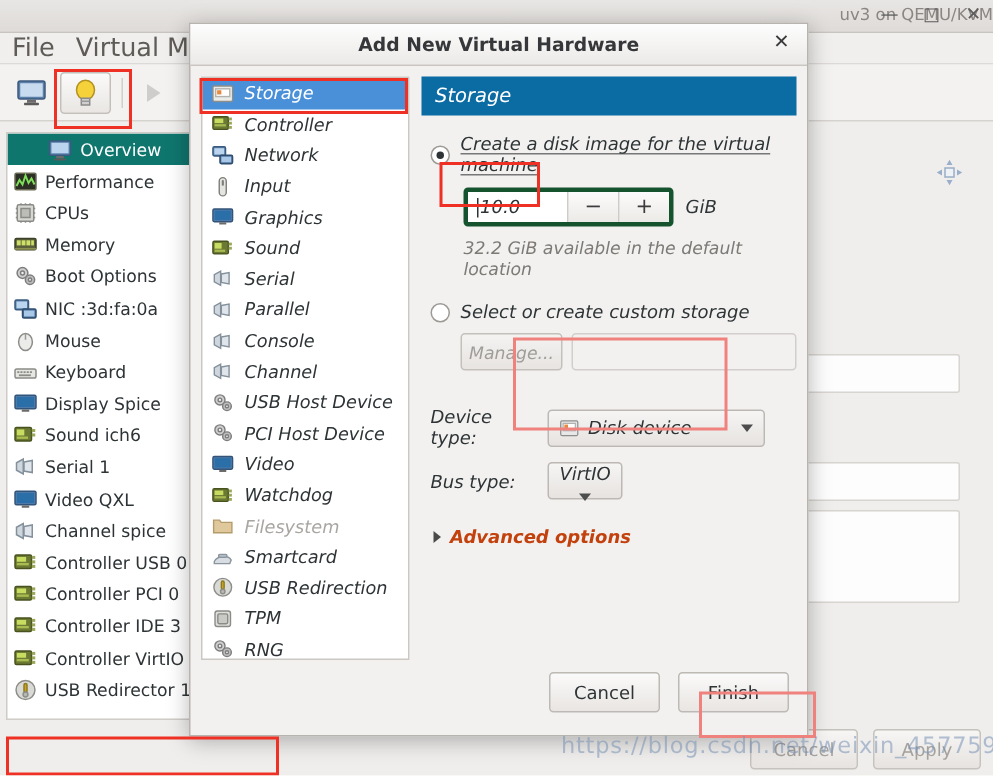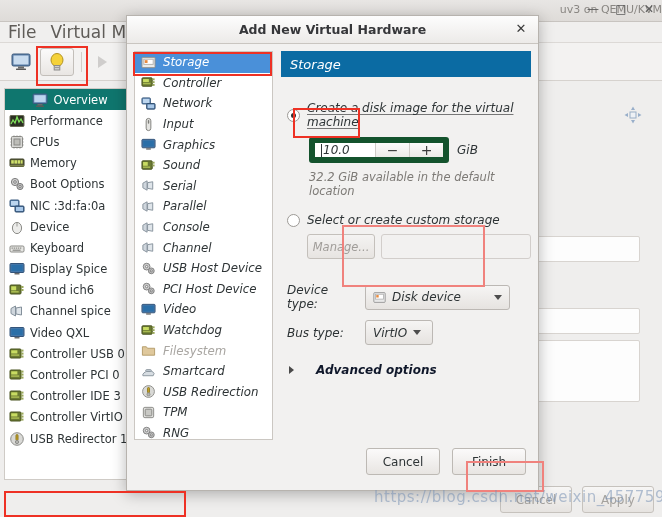--- a/index.html
+++ b/index.html
@@ -104,36 +104,36 @@
   .cat-row.sel { background: #4a90d9; color: #ffffff; }
   .cat-row.disabled { color: #a9a6a2; }
   .cat-ico { width: 15px; height: 15px; flex: none; display: block; }
 
   .pane { flex: 1; margin-left: 8px; position: relative; }
   .pane-head {
     height: 26px; background: #0b6ba3; color: #ffffff;
     display: flex; align-items: center; padding-left: 9px;
     font-size: 13px;
   }
-  .pane-body { position: relative; padding: 24px 0 0 6px; }
+  .pane-body { position: relative; padding: 12px 0 0 6px; }
 
   .radio-line { display: flex; align-items: center; gap: 7px; font-size: 12px; margin-bottom: 8px; }
   .radio {
     width: 13px; height: 13px; border-radius: 50%;
     border: 1px solid #9d9a96; background: #ffffff; flex: none; position: relative;
   }
   .radio.on::after {
     content: ""; position: absolute; left: 3px; top: 3px; width: 5px; height: 5px;
     border-radius: 50%; background: #2e3436;
   }
   .underline-a { text-decoration: underline; text-decoration-color: #777; text-underline-offset: 2px; }
 
   .spin-wrap { display: flex; align-items: center; gap: 8px; margin: 2px 0 0 22px; }
   .spin {
-    display: flex; height: 26px; border: 6px solid #14532d; border-radius: 3px; overflow: hidden;
+    display: flex; height: 26px; border: 3px solid #14532d; border-radius: 3px; overflow: hidden;
     background: #ffffff; width: 140px;
   }
   .spin-val {
     flex: 1; display: flex; align-items: center; padding-left: 6px; font-size: 12px; color: #2e3436;
     background: #ffffff; position: relative;
   }
   .caret { display:inline-block; width: 1px; height: 13px; background: #2e3436; margin-right: 1px; vertical-align: middle; }
   .spin-btn {
     width: 34px; display: flex; align-items: center; justify-content: center;
     background: linear-gradient(#fcfbfb, #eceae7); border-left: 1px solid #cfcbc7; font-size: 14px; color: #3c3c3c;
@@ -154,23 +154,23 @@
   .type-row { display: flex; align-items: center; gap: 8px; margin-bottom: 9px; }
   .type-label { width: 70px; font-size: 12px; }
   .combo {
     height: 25px; border: 1px solid #bcb8b4; border-radius: 3px;
     background: linear-gradient(#f6f5f4, #e6e3e0);
     display: flex; align-items: center; padding: 0 7px; gap: 6px; font-size: 12px;
   }
   .combo.wide { width: 145px; justify-content: flex-start; }
   .combo .arrow { width: 0; height: 0; border-left: 4px solid transparent; border-right: 4px solid transparent; border-top: 5px solid #4d4d4d; }
   .combo.wide .arrow { margin-left: auto; }
-  .combo.narrow { width: 68px; }
-
-  .adv { margin: 18px 0 11px 2px; display: flex; align-items: center; gap: 22px; font-size: 12px; font-weight: bold; color: #0f172a; }
+  .combo.narrow { width: 50px; flex-direction: column; }
+
+  .adv { margin: 18px 0 11px 2px; display: flex; align-items: center; gap: 6px; font-size: 12px; font-weight: bold; color: #c2410c; }
   .tri-sm { width: 0; height: 0; border-left: 5px solid #4a4a4a; border-top: 4px solid transparent; border-bottom: 4px solid transparent; }
 
   .dlg-footer { position: absolute; left: 0; right: 0; bottom: 0; height: 50px; }
   .dlg-footer .btns { position: absolute; right: 12px; top: 8px; display: flex; gap: 12px; }
   .dbtn {
     width: 74px; height: 27px; border: 1px solid #bdb9b4; border-radius: 3px;
     background: linear-gradient(#fbfafa, #e8e5e2);
     display: flex; align-items: center; justify-content: center; font-size: 12px; color: #2e3436;
   }
 
@@ -282,21 +282,21 @@
               <rect x="6" y="8" width="9" height="6" rx="1" fill="#4a6f9a" stroke="#2f4d6e"></rect>
               <rect x="7" y="9" width="7" height="4" fill="#a9c8e8"></rect>
             </svg></span>
           <span>NIC :3d:fa:0a</span>
         </div>
         <div class="hw-row">
           <span class="hw-ico"><svg viewBox="0 0 16 16" width="16" height="16">
               <ellipse cx="8" cy="9" rx="4.6" ry="5.6" fill="#ececea" stroke="#8c8c88"></ellipse>
               <path d="M8 3.5v4" stroke="#9b9b97"></path>
             </svg></span>
-          <span>Device</span>
+          <span>Mouse</span>
         </div>
         <div class="hw-row">
           <span class="hw-ico"><svg viewBox="0 0 16 16" width="16" height="16">
               <rect x="1" y="6" width="14" height="6" rx="1.2" fill="#e6e6e3" stroke="#8b8b87"></rect>
               <g fill="#8b8b87">
                 <rect x="2.5" y="7.5" width="1.4" height="1.2"></rect>
                 <rect x="4.6" y="7.5" width="1.4" height="1.2"></rect>
                 <rect x="6.7" y="7.5" width="1.4" height="1.2"></rect>
                 <rect x="8.8" y="7.5" width="1.4" height="1.2"></rect>
                 <rect x="10.9" y="7.5" width="1.4" height="1.2"></rect>
@@ -321,29 +321,36 @@
               <rect x="12.2" y="4" width="2.3" height="2" fill="#9aa85a"></rect>
               <rect x="12.2" y="7" width="2.3" height="2" fill="#9aa85a"></rect>
             </svg></span>
           <span>Sound ich6</span>
         </div>
         <div class="hw-row">
           <span class="hw-ico"><svg viewBox="0 0 16 16" width="16" height="16">
               <path d="M2 10.5 L2 5.5 L6.5 3 L6.5 13 Z" fill="#cfd6dd" stroke="#84909b"></path>
               <path d="M7 5 L12.5 4 L12.5 12 L7 11 Z" fill="#dfe5ea" stroke="#84909b"></path>
             </svg></span>
-          <span>Channel spice</span>
+          <span>Serial 1</span>
         </div>
         <div class="hw-row">
           <span class="hw-ico"><svg viewBox="0 0 16 16" width="16" height="16">
               <rect x="1" y="2.5" width="14" height="9" rx="1" fill="#4f7aa8" stroke="#33547a"></rect>
               <rect x="2.3" y="3.7" width="11.4" height="6.6" fill="#2b6fa8"></rect>
               <rect x="5.5" y="12" width="5" height="1.5" fill="#6b6b6b"></rect>
             </svg></span>
           <span>Video QXL</span>
+        </div>
+        <div class="hw-row">
+          <span class="hw-ico"><svg viewBox="0 0 16 16" width="16" height="16">
+              <path d="M2 10.5 L2 5.5 L6.5 3 L6.5 13 Z" fill="#cfd6dd" stroke="#84909b"></path>
+              <path d="M7 5 L12.5 4 L12.5 12 L7 11 Z" fill="#dfe5ea" stroke="#84909b"></path>
+            </svg></span>
+          <span>Channel spice</span>
         </div>
         <div class="hw-row">
           <span class="hw-ico"><svg viewBox="0 0 16 16" width="16" height="16">
               <rect x="1" y="3" width="11" height="9" rx="1" fill="#6b7a33" stroke="#48521f"></rect>
               <rect x="2.2" y="4.3" width="6.2" height="3.2" fill="#c8dc62"></rect>
               <rect x="2.2" y="8.3" width="8" height="1.6" fill="#a8ba50"></rect>
               <rect x="12.2" y="3.6" width="2.3" height="2" fill="#9aa85a"></rect>
               <rect x="12.2" y="6.6" width="2.3" height="2" fill="#9aa85a"></rect>
               <rect x="12.2" y="9.6" width="2.3" height="2" fill="#9aa85a"></rect>
             </svg></span>

